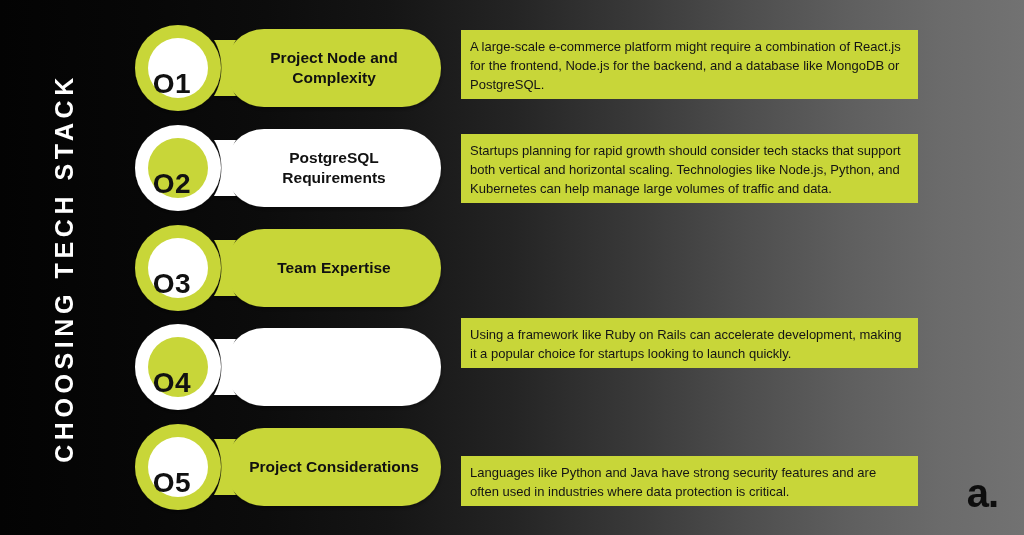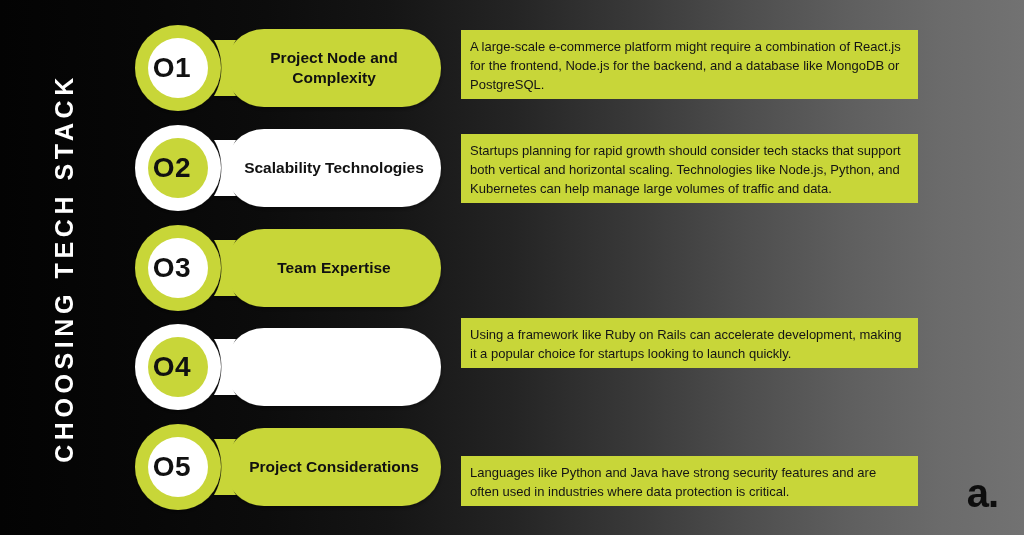--- a/index.html
+++ b/index.html
@@ -50,21 +50,21 @@
     left:128px;
     top:0;
     width:320px;
     height:100px;
   }
   .blob svg { display:block; width:320px; height:100px; }
 
   .num {
     position:absolute;
     left:133px;
-    top:0;
+    top:16px;
     width:78px;
     height:100px;
     display:flex;
     align-items:center;
     justify-content:center;
     font-size:28px;
     font-weight:bold;
     letter-spacing:0.5px;
     color:#111111;
     font-family:"Liberation Sans", sans-serif;
@@ -153,21 +153,21 @@
             </defs>
             <g filter="url(#sh1)">
               <circle cx="50" cy="50" r="43" fill="#ffffff"></circle>
               <rect x="97" y="11" width="216" height="78" rx="39" ry="39" fill="#ffffff"></rect>
               <path d="M 86 22 C 96 38 96 62 86 78 L 108 78 C 98 62 98 38 108 22 Z" fill="#ffffff"></path>
             </g>
             <circle cx="50" cy="50" r="30" fill="#c8d639"></circle>
           </svg>
         </div>
         <div class="num">O2</div>
-        <div class="pill-label">Scalability Technologies</div>
+        <div class="pill-label">PostgreSQL Requirements</div>
       </div>
       <div class="row" style="top: 218px;">
         <div class="blob">
           <svg viewBox="0 0 320 100" xmlns="http://www.w3.org/2000/svg">
             <defs>
               <filter id="sh2" x="-30%" y="-30%" width="170%" height="170%">
                 <feDropShadow dx="0" dy="2" stdDeviation="2.2" flood-color="#000" flood-opacity="0.42"></feDropShadow>
               </filter>
             </defs>
             <g filter="url(#sh2)">

